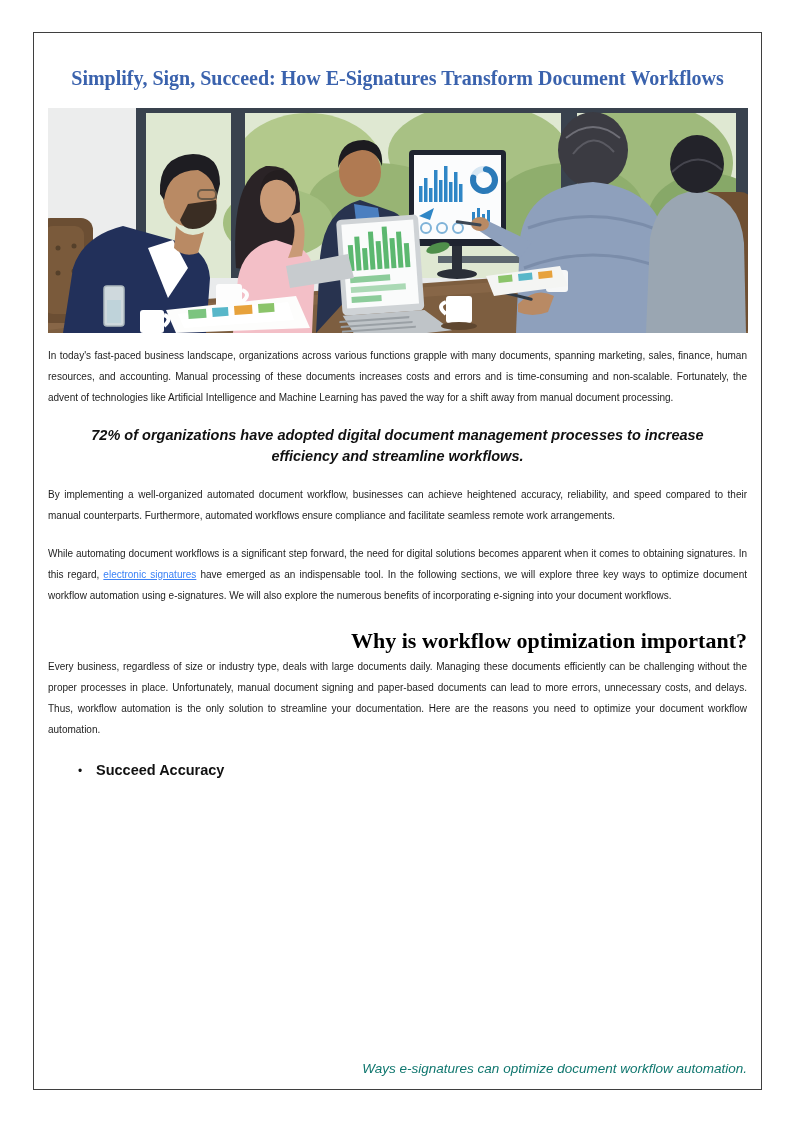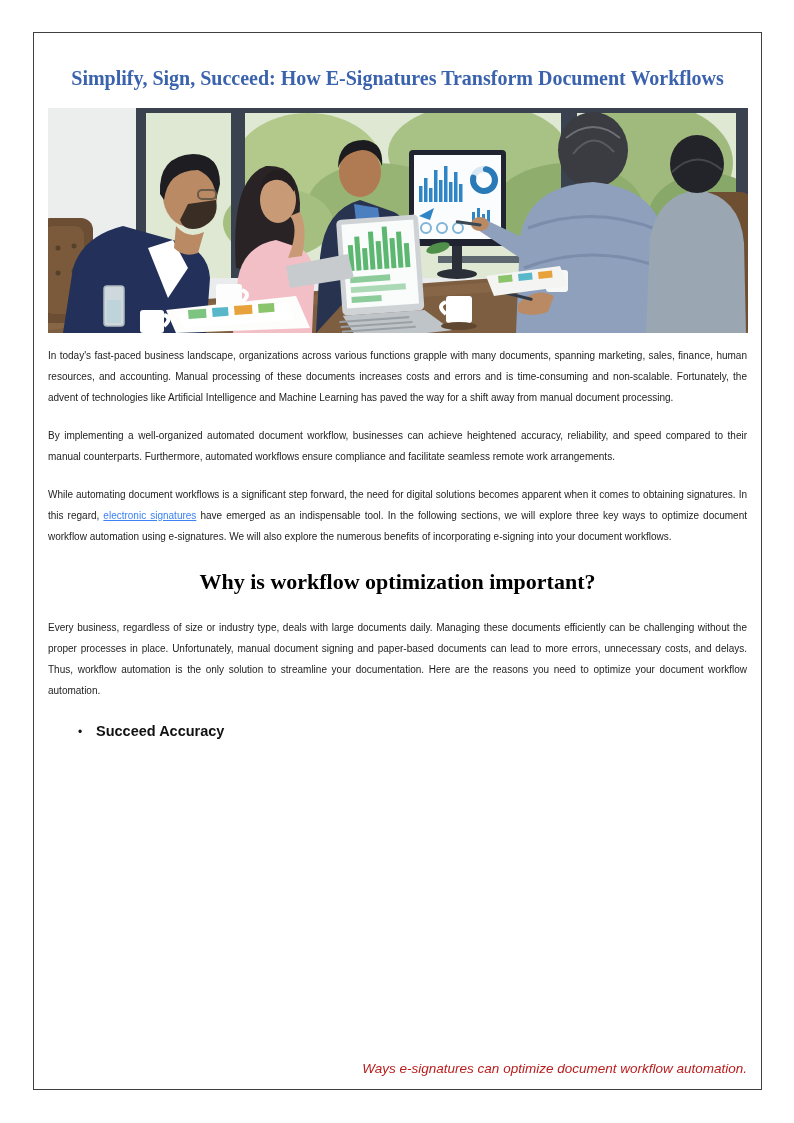--- a/index.html
+++ b/index.html
@@ -58,22 +58,21 @@
     cursor: pointer;
   }
 
   .section-heading {
     font-family: "Liberation Serif", "DejaVu Serif", serif;
     font-weight: bold;
     font-size: 22px;
     line-height: 30px;
     color: #000;
     margin-top: 20px;
-    margin-bottom: 20px;
-    text-align: center;
+    text-align: right;
   }
 
   .bullet-list { margin-top: 20px; }
   .bullet-item {
     display: flex;
     align-items: baseline;
     padding-left: 30px;
     font-size: 14.5px;
     line-height: 21px;
   }
@@ -84,21 +83,21 @@
     color: #111;
   }
   .bullet-label { font-weight: bold; color: #111; }
 
   .figure-caption {
     position: absolute;
     right: 14px;
     bottom: 13px;
     font-style: italic;
     font-size: 13.5px;
-    color: #b91c1c;
+    color: #0f766e;
   }
 </style>
 </head>
 <body>
 
 <div class="sheet">
 
   <h1 class="doc-title">Simplify, Sign, Succeed: How E-Signatures Transform Document Workflows</h1>
 
   <div class="hero">
@@ -302,20 +301,21 @@
         <rect x="450" y="168" width="14" height="7" fill="#8bc46a" transform="rotate(-6 450 168)"></rect>
         <rect x="470" y="166" width="14" height="7" fill="#58b7c9" transform="rotate(-6 470 166)"></rect>
         <rect x="490" y="164" width="14" height="7" fill="#e7a23c" transform="rotate(-6 490 164)"></rect>
       </g>
       <ellipse cx="390" cy="140" rx="12" ry="5" fill="#4f8f4a" transform="rotate(-16 390 140)"></ellipse>
     </svg>
   </div>
 
   <p class="body-text">In today's fast-paced business landscape, organizations across various functions grapple with many documents, spanning marketing, sales, finance, human resources, and accounting. Manual processing of these documents increases costs and errors and is time-consuming and non-scalable. Fortunately, the advent of technologies like Artificial Intelligence and Machine Learning has paved the way for a shift away from manual document processing.</p>
 
+  <p class="pull-quote">72% of organizations have adopted digital document management processes to increase efficiency and streamline workflows.</p>
 
   <p class="body-text">By implementing a well-organized automated document workflow, businesses can achieve heightened accuracy, reliability, and speed compared to their manual counterparts. Furthermore, automated workflows ensure compliance and facilitate seamless remote work arrangements.</p>
 
   <p class="body-text"><span>While automating document workflows is a significant step forward, the need for digital solutions becomes apparent when it comes to obtaining signatures. In this regard, </span><a class="doc-link">electronic signatures</a><span> have emerged as an indispensable tool. In the following sections, we will explore three key ways to optimize document workflow automation using e-signatures. We will also explore the numerous benefits of incorporating e-signing into your document workflows.</span></p>
 
   <h2 class="section-heading">Why is workflow optimization important?</h2>
 
   <p class="body-text">Every business, regardless of size or industry type, deals with large documents daily. Managing these documents efficiently can be challenging without the proper processes in place. Unfortunately, manual document signing and paper-based documents can lead to more errors, unnecessary costs, and delays. Thus, workflow automation is the only solution to streamline your documentation. Here are the reasons you need to optimize your document workflow automation.</p>
 
   <div class="bullet-list">

